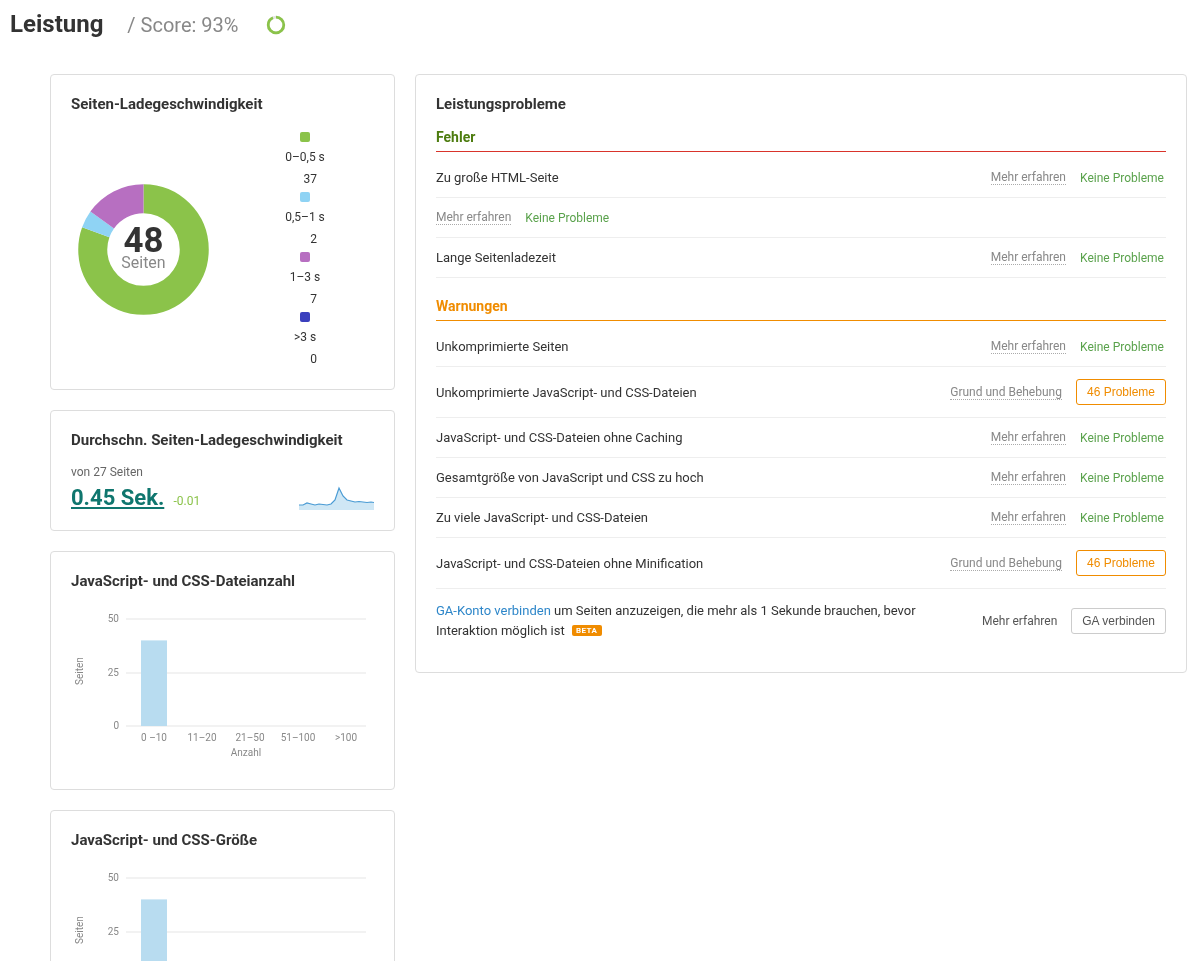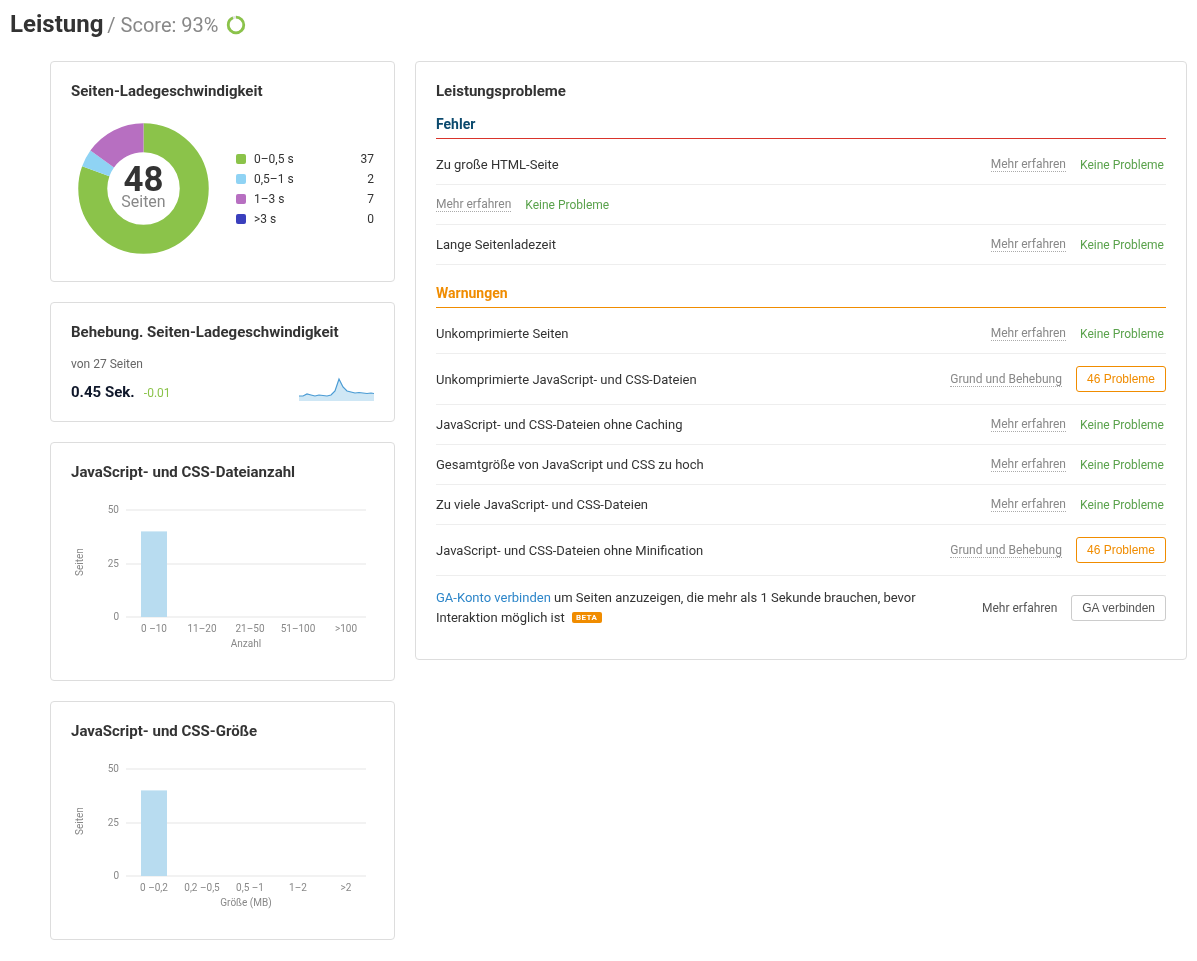--- a/index.html
+++ b/index.html
@@ -7,22 +7,22 @@
     font-family: -apple-system, BlinkMacSystemFont, "Segoe UI", Roboto, Helvetica, Arial, sans-serif;
     background: #fff;
     color: #333;
     font-size: 13px;
     padding: 10px;
     width: 1197px;
   }
   .header {
     display: flex;
     align-items: baseline;
-    gap: 4px;
-    margin-bottom: 23px;
+    gap: 24px;
+    margin-bottom: 36px;
   }
   .header-title {
     font-size: 24px;
     font-weight: 700;
     color: #333;
   }
   .header-score {
     font-size: 20px;
     color: #888;
     font-weight: 400;
@@ -65,28 +65,29 @@
   }
   .donut-svg { width: 145px; height: 145px; }
   .donut-center-num { font-size: 24px; font-weight: 700; fill: #333; }
   .donut-center-lbl { font-size: 11px; fill: #888; }
   .legend { flex: 1; font-size: 12px; }
   .legend-row {
     display: flex;
     align-items: center;
     gap: 8px;
     padding: 3px 0;
+    flex-direction: column;
   }
   .legend-sw { width: 10px; height: 10px; border-radius: 2px; flex-shrink: 0; }
   .legend-lbl { flex: 1; color: #333; }
   .legend-val { color: #333; min-width: 24px; text-align: right; }
   
   .avg-sub { font-size: 12px; color: #666; margin-bottom: 6px; }
   .avg-row { display: flex; align-items: flex-end; justify-content: space-between; }
-  .avg-val { font-size: 15px; font-weight: 700; color: #0f172a; }
+  .avg-val { font-size: 22px; font-weight: 700; color: #0f766e; text-decoration: underline; }
   .avg-delta { font-size: 12px; color: #8bc34a; margin-left: 6px; }
   .sparkline { width: 75px; height: 24px; }
   .ytick { font-size: 10px; fill: #888; text-anchor: end; }
   .yaxis-label {
     font-size: 10px; fill: #888;
     transform: rotate(-90deg);
     text-anchor: middle;
   }
   .xaxis-label { font-size: 10px; fill: #888; text-anchor: middle; }
   .xtick { font-size: 10px; fill: #888; text-anchor: middle; }
@@ -94,21 +95,21 @@
   .bar-rect { fill: #b8dcf0; }
   
   .section-hdr {
     font-size: 14px;
     font-weight: 700;
     padding-bottom: 6px;
     margin-top: 20px;
     margin-bottom: 6px;
   }
   .section-hdr.first { margin-top: 8px; }
-  .hdr-errors { color: #0c4a6e; border-bottom: 1px solid #d9342b; }
+  .hdr-errors { color: #4d7c0f; border-bottom: 1px solid #d9342b; }
   .hdr-warnings { color: #f08c00; border-bottom: 1px solid #f08c00; }
   .hdr-notes { color: #2d86c9; border-bottom: 1px solid #2d86c9; }
   .issue-row {
     display: flex;
     align-items: center;
     gap: 14px;
     padding: 12px 0;
     border-bottom: 1px solid #eee;
     font-size: 13px;
   }
@@ -207,21 +208,21 @@
           <div class="legend-row">
             <span class="legend-sw" style="background:#3a3fbd"></span>
             <span class="legend-lbl">&gt;3 s</span>
             <span class="legend-val">0</span>
           </div>
         </div>
       </div>
     </div>
 
     <div class="card">
-      <div class="card-title">Behebung. Seiten-Ladegeschwindigkeit</div>
+      <div class="card-title">Durchschn. Seiten-Ladegeschwindigkeit</div>
       <div class="avg-sub">von 27 Seiten</div>
       <div class="avg-row">
         <div>
           <span class="avg-val">0.45 Sek.</span>
           <span class="avg-delta">-0.01</span>
         </div>
         <svg class="sparkline" viewBox="0 0 75 24">
           <path d="M0,19 L4,19 L8,17 L12,18 L16,19 L20,18 L24,18.5 L28,19 L32,18 L36,14 L40,2 L44,10 L48,14 L52,15 L56,16 L60,15.5 L64,16 L68,16.5 L72,16 L75,16.5 L75,24 L0,24 Z" fill="#cfe7f5"></path>
           <path d="M0,19 L4,19 L8,17 L12,18 L16,19 L20,18 L24,18.5 L28,19 L32,18 L36,14 L40,2 L44,10 L48,14 L52,15 L56,16 L60,15.5 L64,16 L68,16.5 L72,16 L75,16.5" fill="none" stroke="#4a9bd4" stroke-width="1.2"></path>
         </svg>

